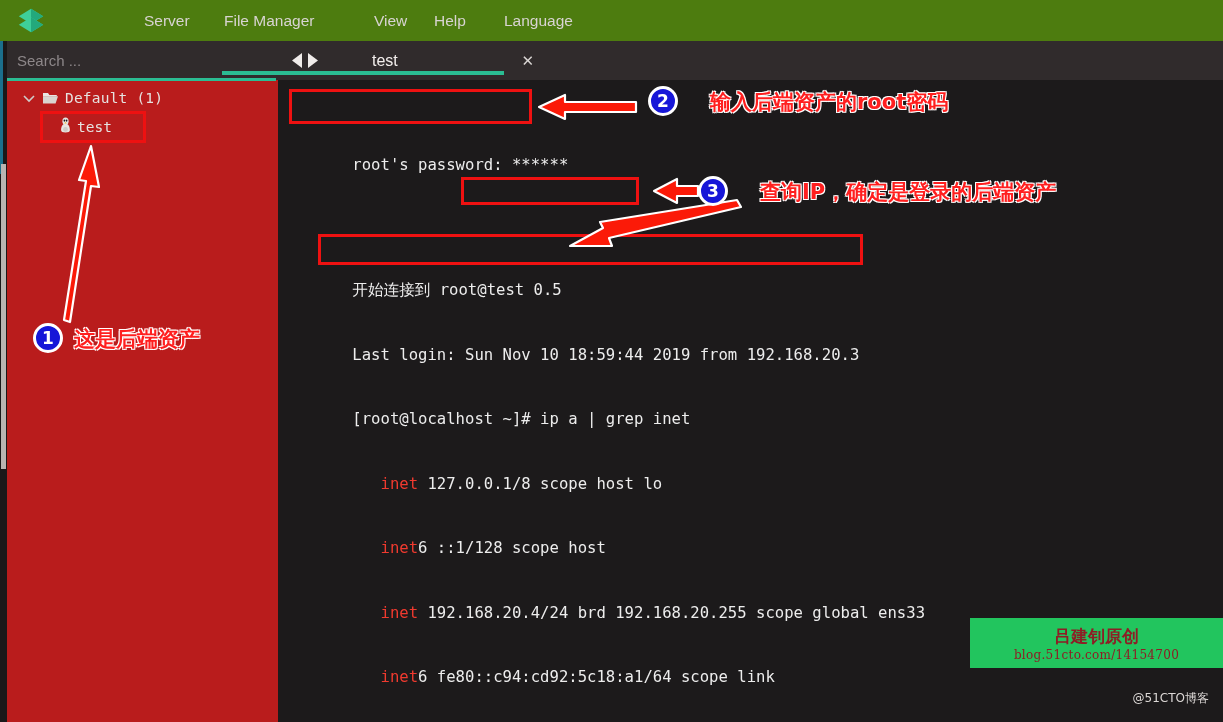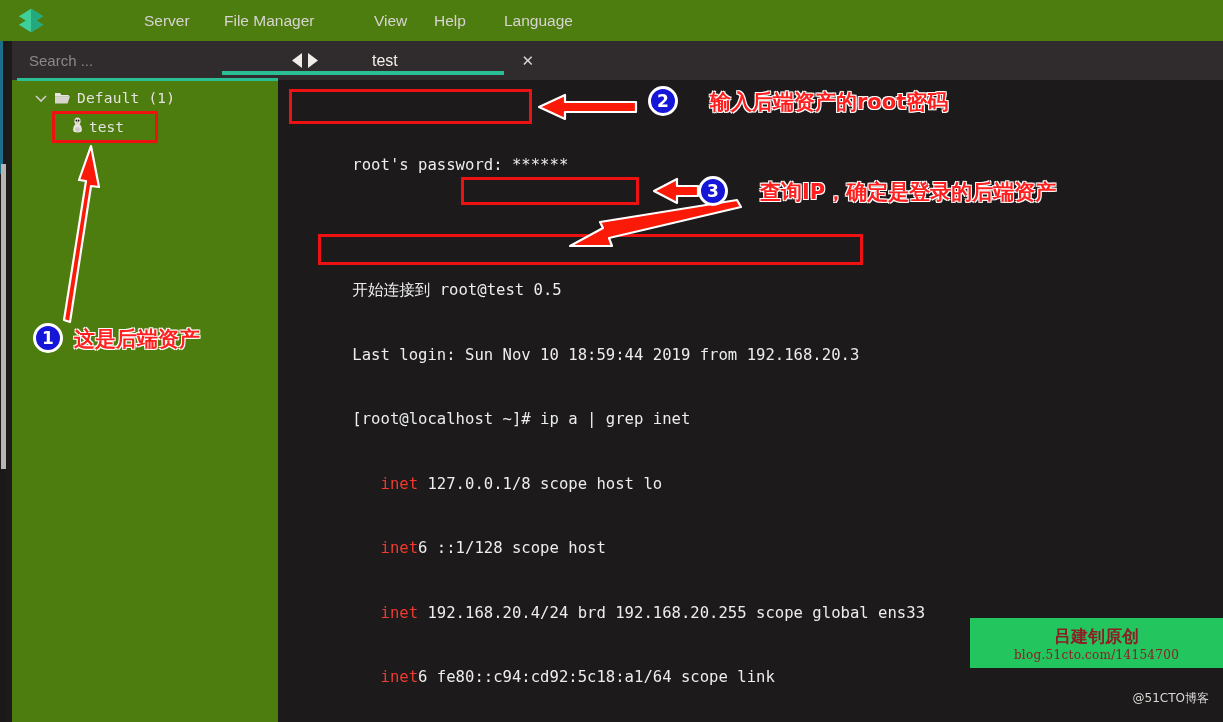--- a/index.html
+++ b/index.html
@@ -23,22 +23,22 @@
     line-height: 41px; white-space: nowrap; cursor: default;
   }
   .mi-server   { position:absolute; left:144px; top:0; }
   .mi-file     { position:absolute; left:224px; top:0; }
   .mi-view     { position:absolute; left:362px; top:0;margin-left:12px; }
   .mi-help     { position:absolute; left:434px; top:0; }
   .mi-lang     { position:absolute; left:504px; top:0; }
 
   
   .leftpanel {
-    position: absolute; left: 12px; top: 41px; width: 278px; height: 681px;
-    background: #4d7c0f;
+    position: absolute; left: 0; top: 41px; width: 278px; height: 681px;
+    background: #b91c1c;
   }
   .searchbar {
     position: absolute; left: 0; top: 0; width: 278px; height: 39px;
     background: #302b2c;
     display: flex; align-items: center;
   }
   .searchbar .ph { color: #8d8789; font-size: 15px; padding-left: 17px; }
   .search-underline {
     position: absolute; left: 5px; top: 37px; width: 271px; height: 3px;
     background: #2bbd93;

